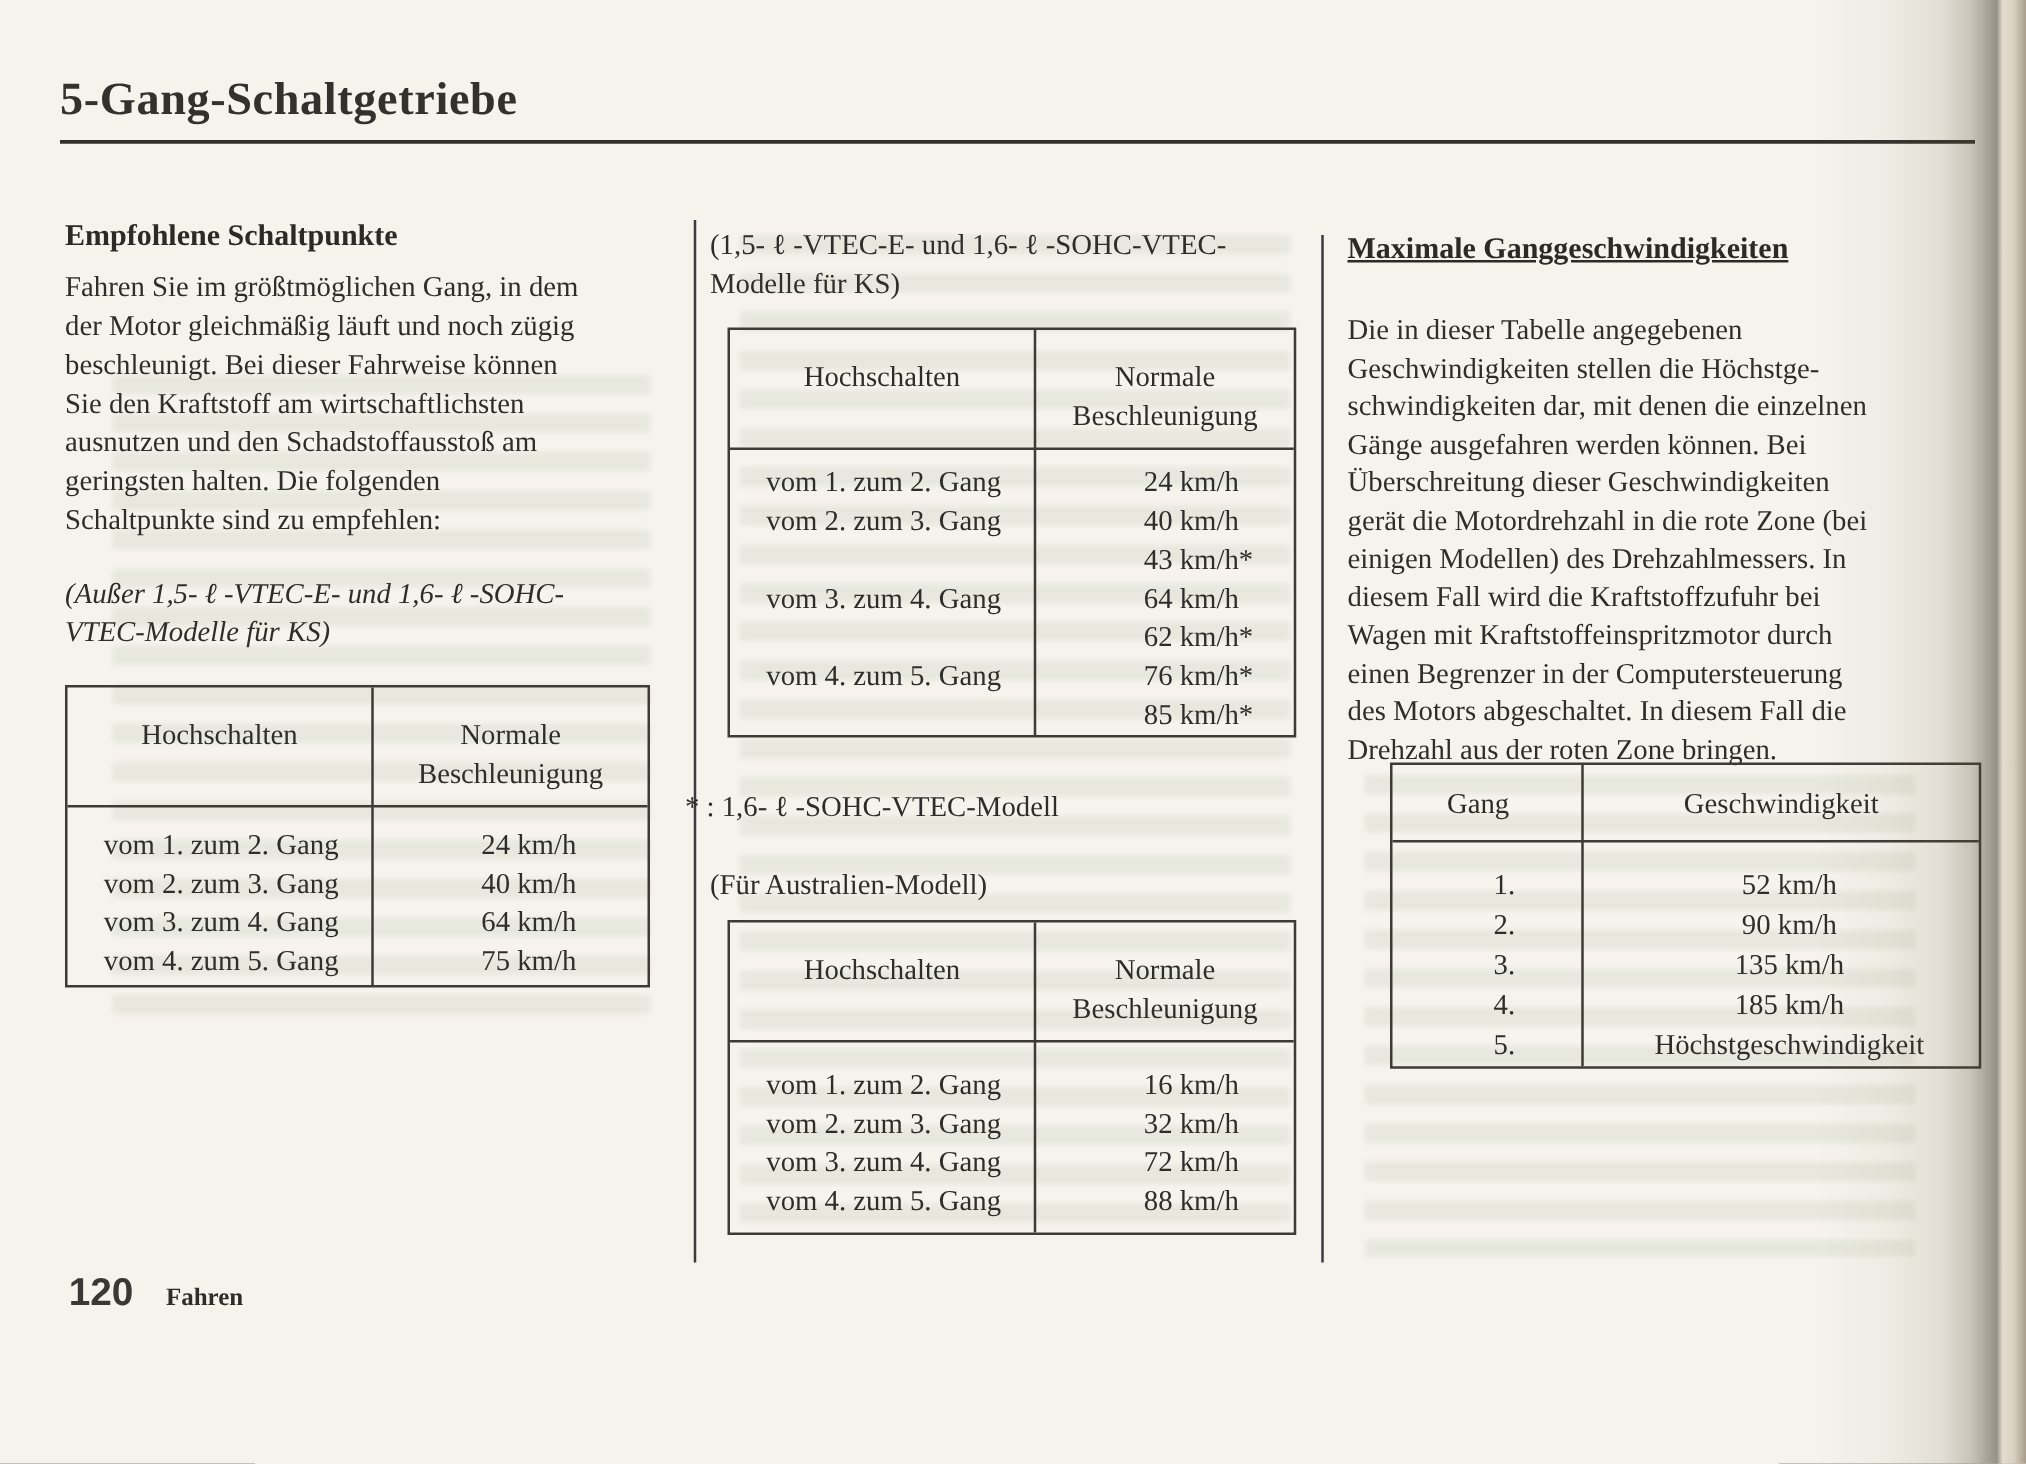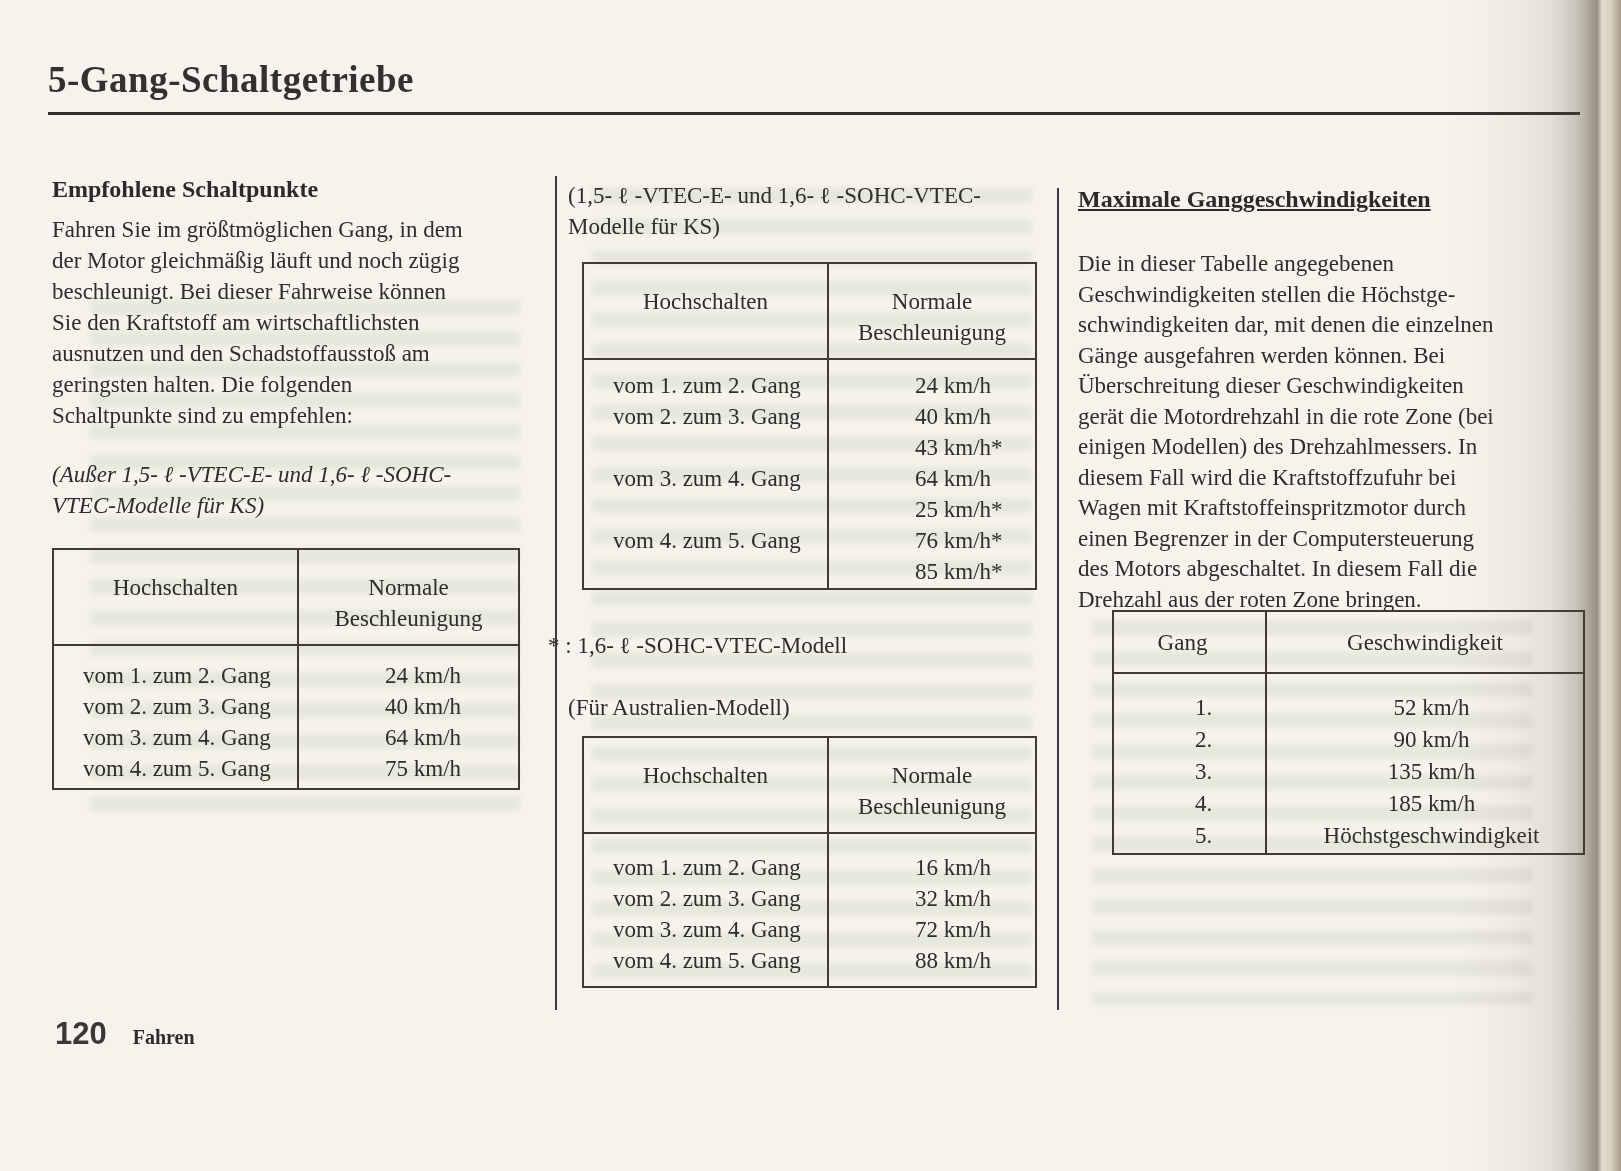--- a/index.html
+++ b/index.html
@@ -128,21 +128,21 @@
       <div class="row">
         <div class="cg"></div>
         <div class="cs">43 km/h*</div>
       </div>
       <div class="row">
         <div class="cg">vom 3. zum 4. Gang</div>
         <div class="cs">64 km/h</div>
       </div>
       <div class="row">
         <div class="cg"></div>
-        <div class="cs">25 km/h*</div>
+        <div class="cs">62 km/h*</div>
       </div>
       <div class="row">
         <div class="cg">vom 4. zum 5. Gang</div>
         <div class="cs">76 km/h*</div>
       </div>
       <div class="row">
         <div class="cg"></div>
         <div class="cs">85 km/h*</div>
       </div>
     </div>

